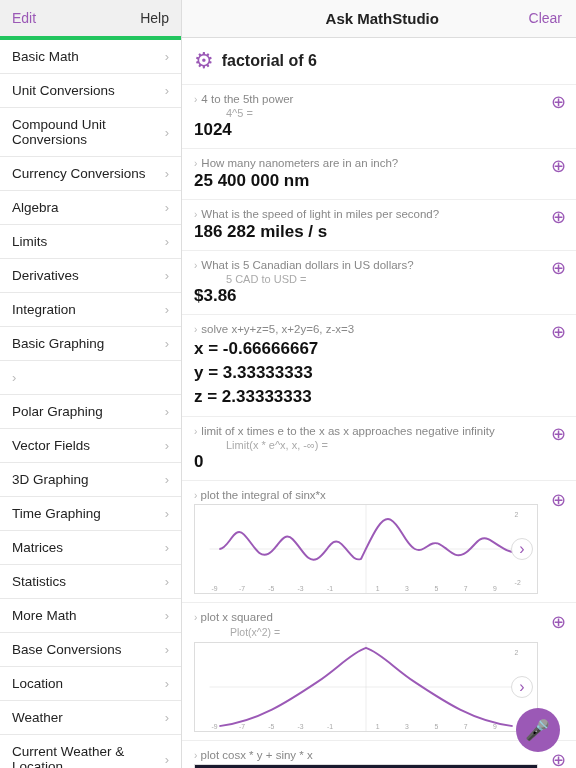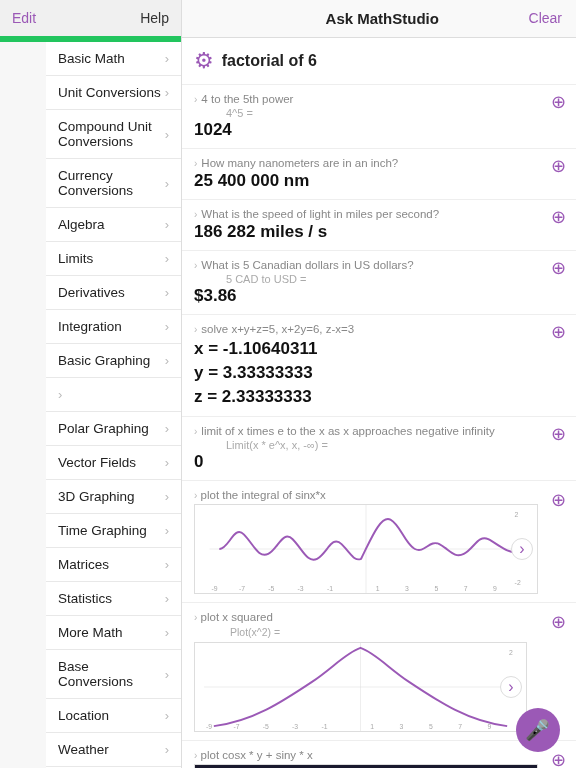--- a/index.html
+++ b/index.html
@@ -1,23 +1,23 @@
 <!DOCTYPE html>
 <html><head>
   <meta charset="utf-8">
   <style>
     * { box-sizing: border-box; margin: 0; padding: 0; }
     body { font-family: -apple-system, BlinkMacSystemFont, 'Helvetica Neue', sans-serif; font-size: 14px; background: #fff; display: flex; flex-direction: row; height: 768px; width: 576px; overflow: hidden; }
 
     
     #sidebar { width: 182px; background: #f7f7f7; border-right: 1px solid #ddd; display: flex; flex-direction: column; height: 768px; overflow-y: auto; }
-    #sidebar-header { display: flex; justify-content: space-between; align-items: flex-end; padding: 10px 12px; border-bottom: 6px solid #22c55e; background: #f0f0f0; }
+    #sidebar-header { display: flex; justify-content: space-between; align-items: flex-end; padding: 10px 12px; border-bottom: 4px solid #22c55e; background: #f0f0f0; }
     #sidebar-header .edit-btn { color: #9b59b6; font-size: 14px; }
     #sidebar-header .help-btn { color: #333; font-size: 14px; }
-    .sidebar-item { display: flex; justify-content: space-between; align-items: center; padding: 9px 12px; border-bottom: 1px solid #e8e8e8; background: #fff; cursor: pointer; margin-left: 46px; }
+    .sidebar-item { display: flex; justify-content: space-between; align-items: center; padding: 9px 12px; border-bottom: 1px solid #e8e8e8; background: #fff; cursor: pointer; }
     .sidebar-item .item-label { font-size: 13.5px; color: #222; }
     .sidebar-item .chevron { color: #bbb; font-size: 13px; }
 
     
     #main { flex: 1; display: flex; flex-direction: column; overflow: hidden; }
     #main-header { display: flex; justify-content: space-between; padding: 10px 14px; border-bottom: 1px solid #ddd; background: #f9f9f9; }
     #main-header .title { font-size: 15px; font-weight: 600; color: #222; }
     #main-header .clear-btn { color: #9b59b6; font-size: 14px; }
     #main-body { flex: 1; overflow-y: auto; padding: 0; }
 
@@ -193,21 +193,21 @@
       <div class="result-answer">$3.86</div>
       <span class="result-plus">⊕</span>
     </div>
 
     <div class="result-block">
       <div class="result-query">
         <span class="triangle">›</span>
         <span>solve x+y+z=5, x+2y=6, z-x=3</span>
       </div>
       <div class="result-multi">
-        <div>x = -1.10640311</div>
+        <div>x = -0.66666667</div>
         <div>y = 3.33333333</div>
         <div>z = 2.33333333</div>
       </div>
       <span class="result-plus">⊕</span>
     </div>
 
     <div class="result-block">
       <div class="result-query">
         <span class="triangle">›</span>
         <span>limit of x times e to the x as x approaches negative infinity</span>
@@ -241,21 +241,21 @@
           <text x="290" y="88" font-size="7" fill="#aaa">9</text>
           <text x="312" y="12" font-size="7" fill="#aaa">2</text>
           <text x="312" y="82" font-size="7" fill="#aaa">-2</text>
 
           <path d="M10,45 C20,45 25,20 35,30 C45,40 50,55 60,50 C70,45 75,25 85,35 C95,45 100,60 110,55 C120,50 125,30 135,40 C145,50 148,58 155,55 C165,35 175,10 185,15 C195,20 200,40 210,45 C220,50 225,35 235,40 C245,45 250,55 260,50 C270,45 275,30 285,35 C295,40 305,50 315,48" stroke="#9b59b6" stroke-width="2" fill="none"></path>
         </svg>
         <div class="graph-arrow">›</div>
       </div>
     </div>
 
-    <div class="graph-block" style="padding-right: 41px;">
+    <div class="graph-block" style="padding-right: 30px;">
       <div class="graph-title">
         <span class="triangle" style="color:#bbb;font-size:10px;">›</span>
         <span>plot x squared</span>
       </div>
       <div class="graph-sub">Plot(x^2) =</div>
       <span class="graph-plus">⊕</span>
       <div class="graph-canvas" style="height:90px; margin-right:8px;">
         <svg class="graph-svg" viewBox="0 0 320 90" xmlns="http://www.w3.org/2000/svg">
           <line x1="0" y1="45" x2="320" y2="45" stroke="#ddd" stroke-width="0.5"></line>
           <line x1="160" y1="0" x2="160" y2="90" stroke="#ddd" stroke-width="0.5"></line>

